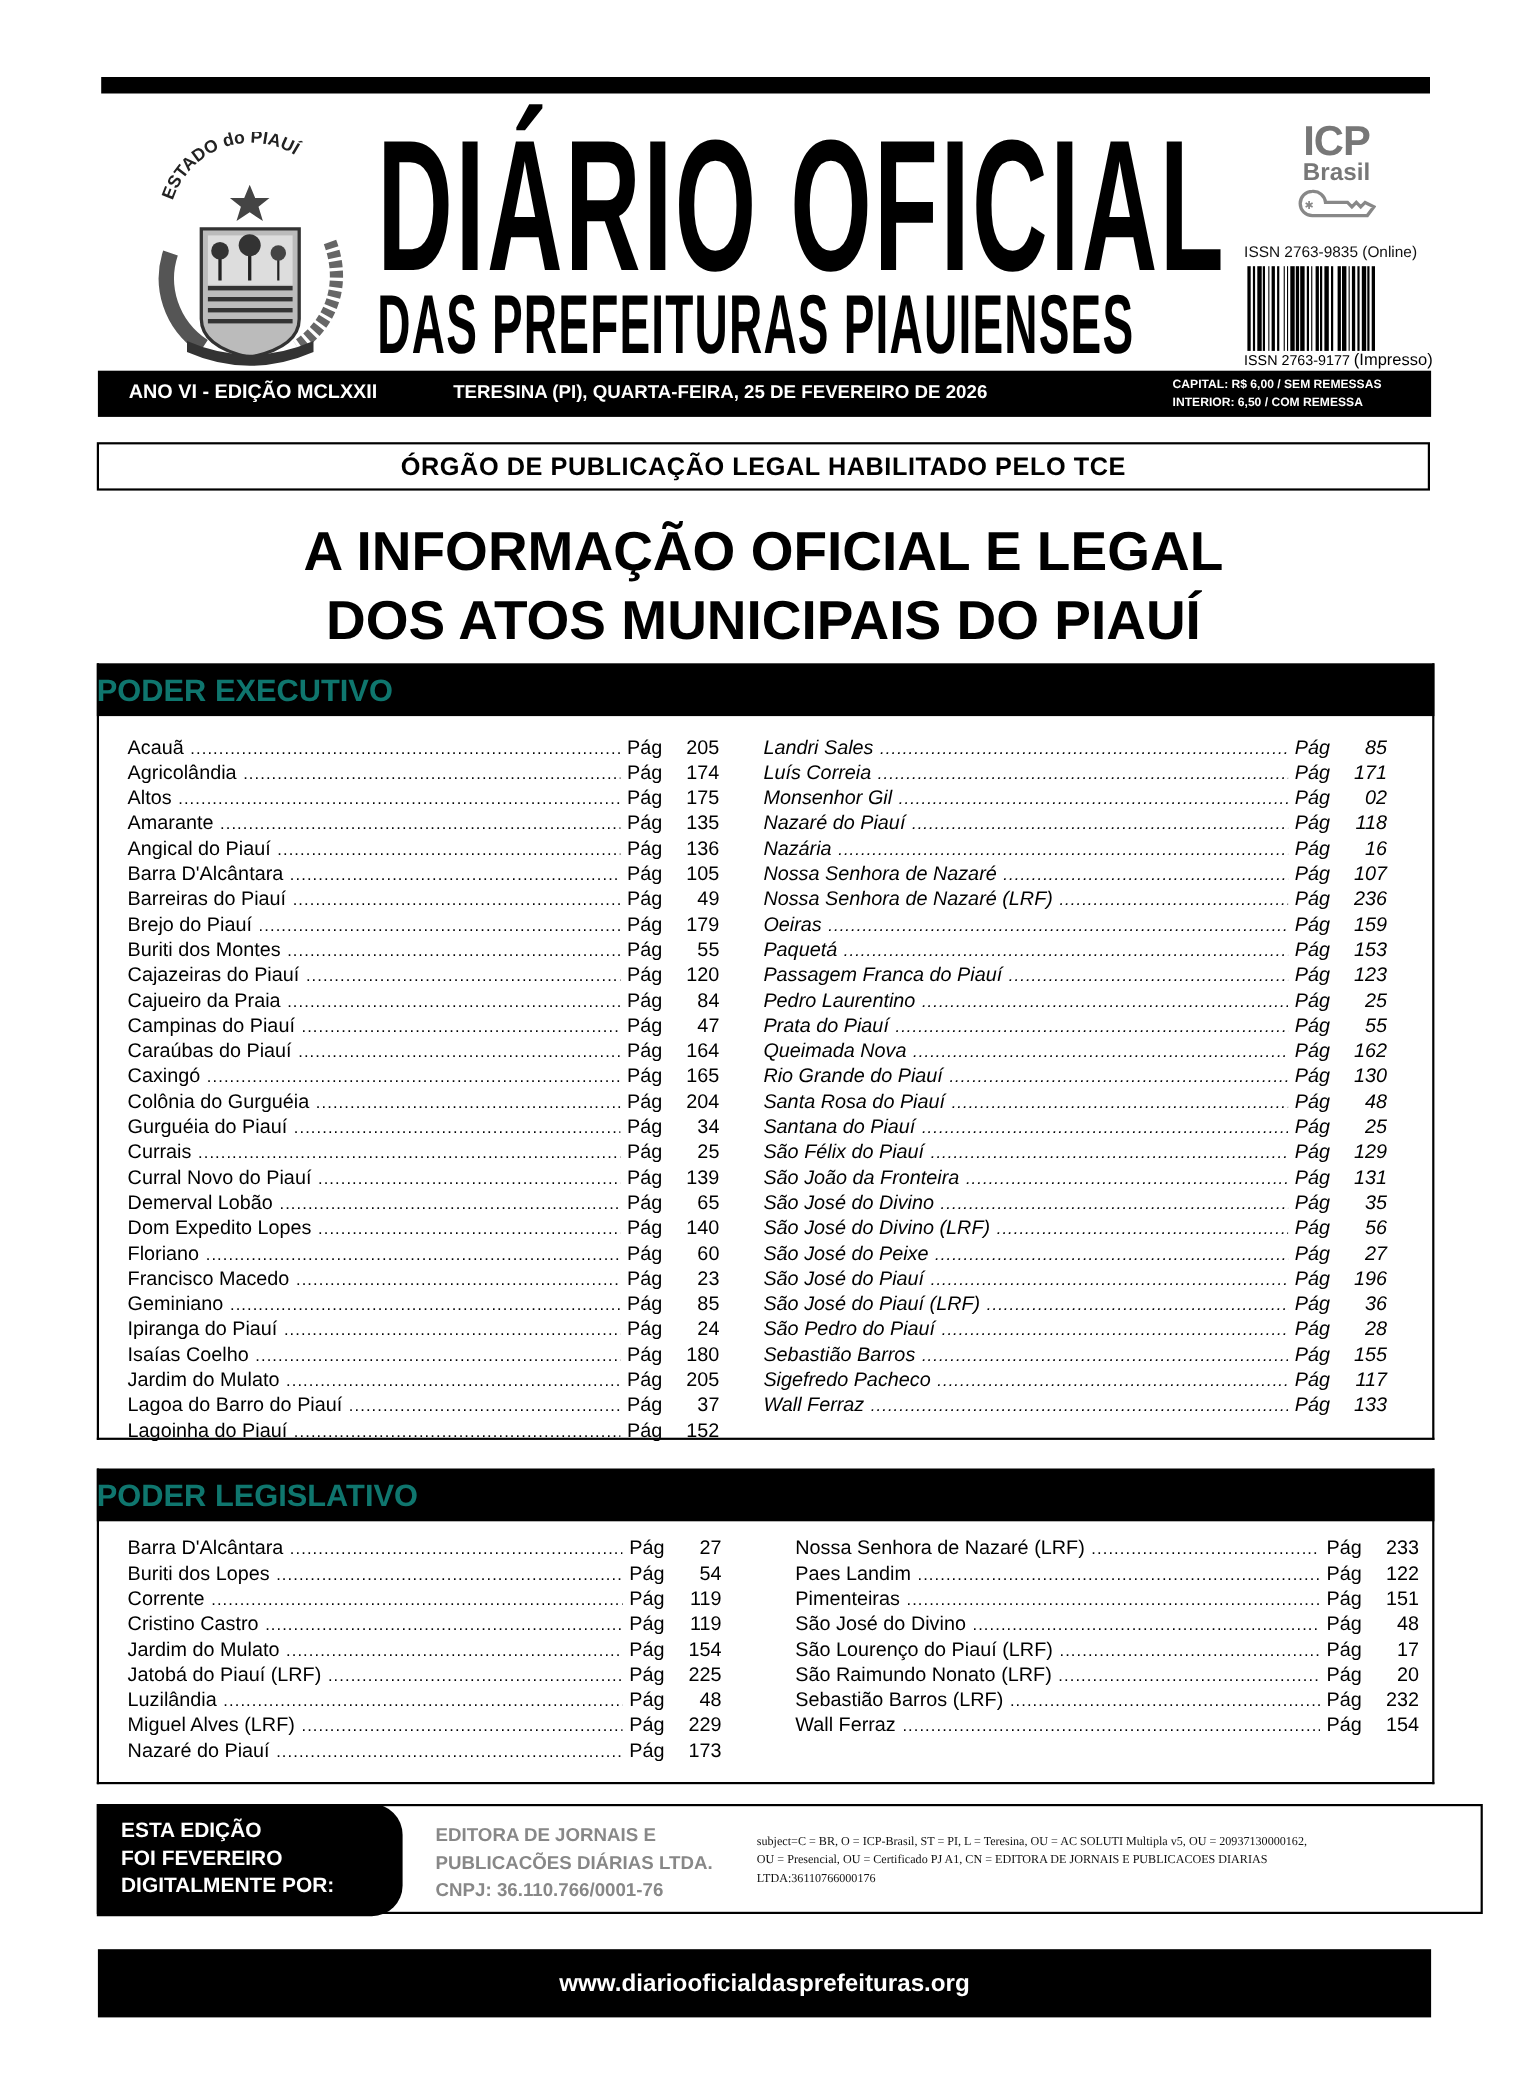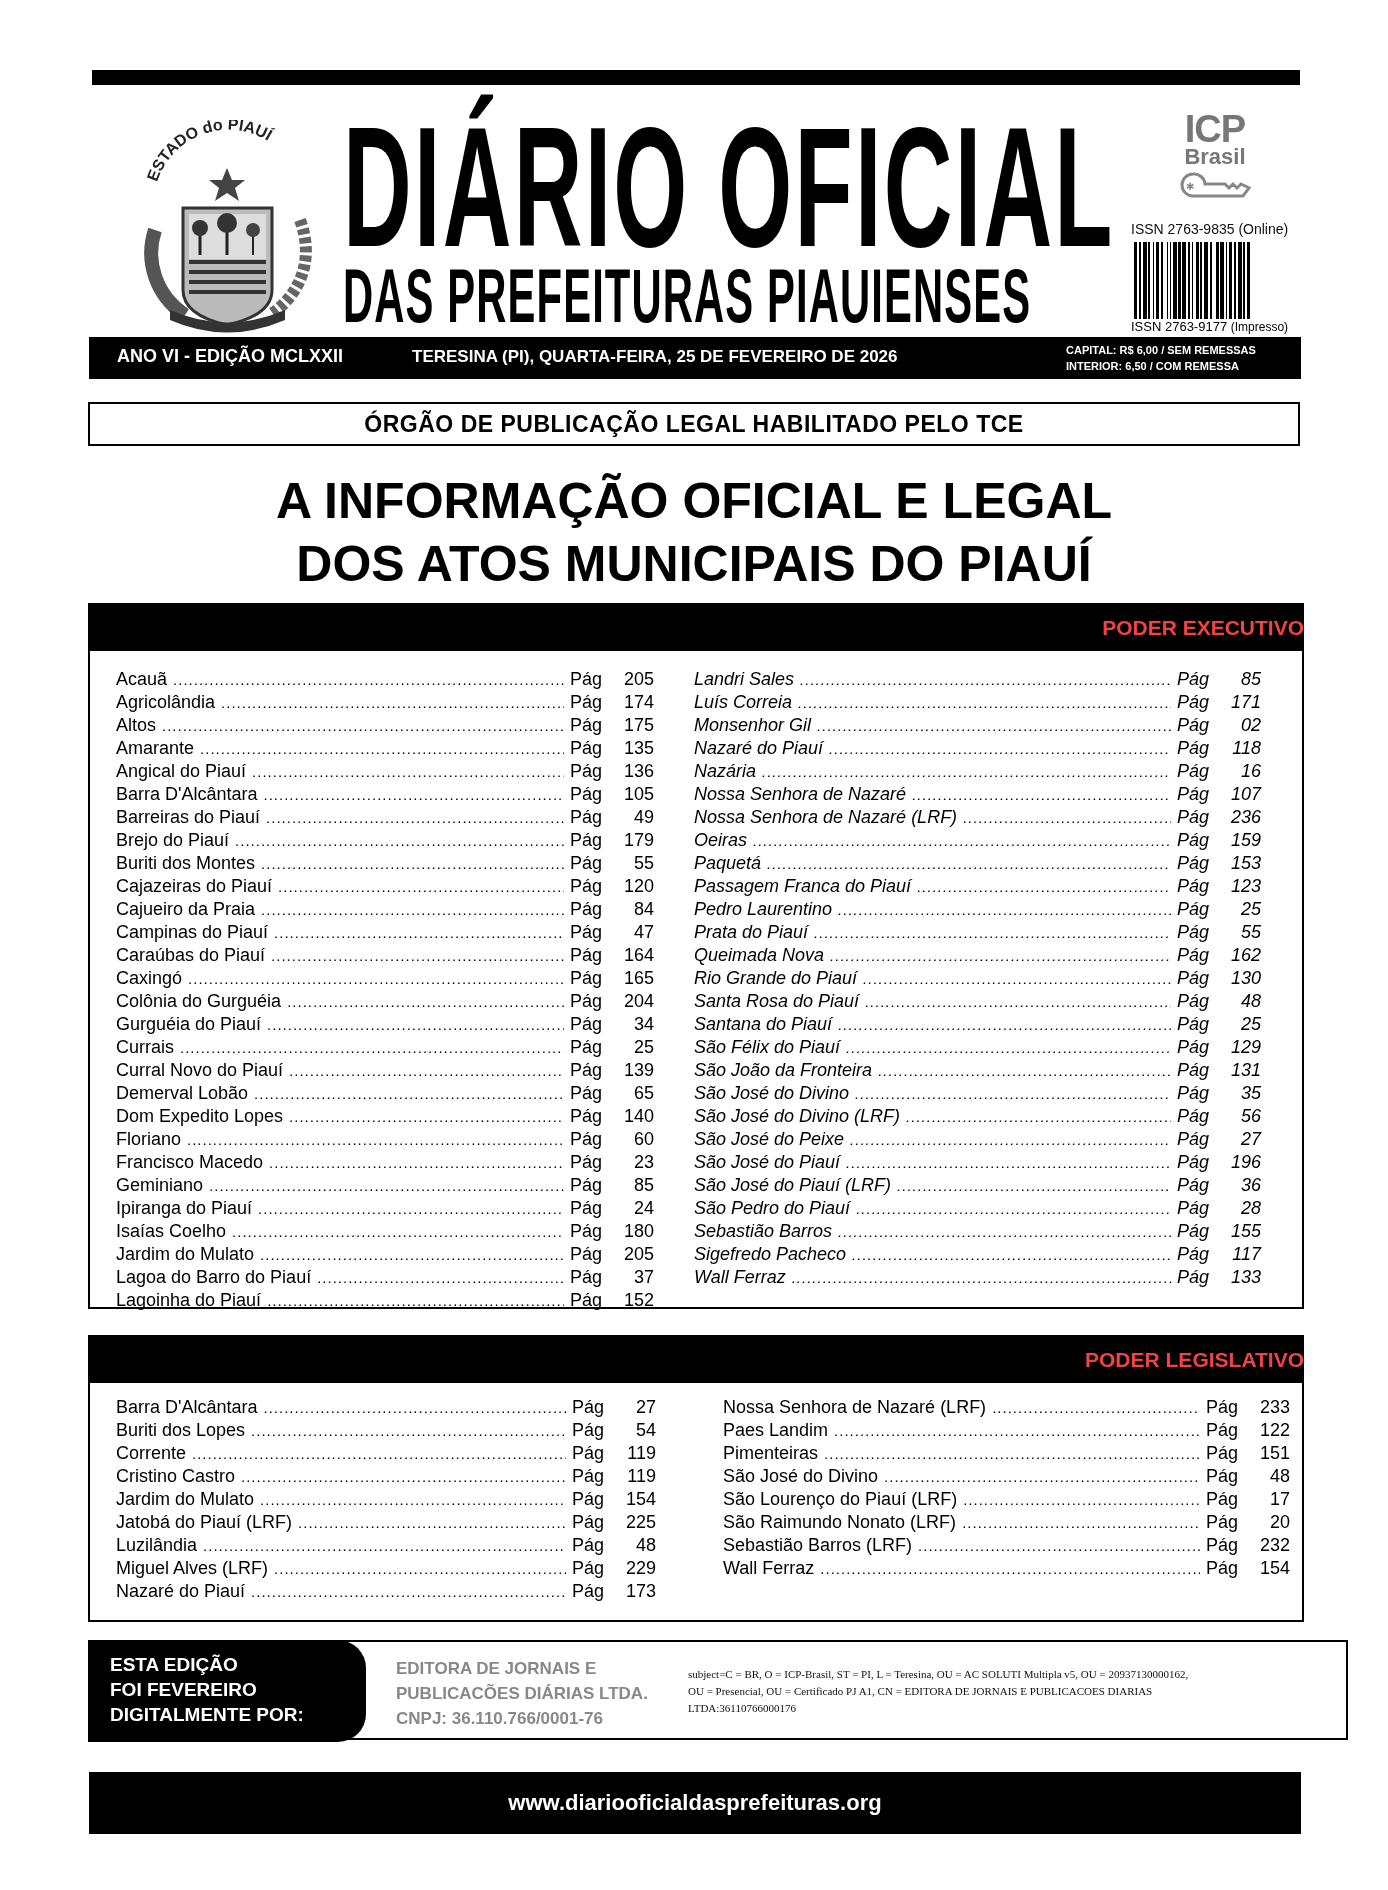--- a/index.html
+++ b/index.html
@@ -10,29 +10,29 @@
   .title1{left:343px;top:92px;width:730px;height:190px;font-family:"Liberation Sans",sans-serif;font-weight:700;font-size:170px;line-height:190px;letter-spacing:4px;transform:scaleX(0.56);transform-origin:left top;white-space:nowrap;}
   .title2{left:343px;top:258px;width:740px;height:70px;font-family:"Liberation Sans",sans-serif;font-weight:700;font-size:76px;line-height:76px;transform:scaleX(0.55);transform-origin:left top;white-space:nowrap;letter-spacing:2px;}
   .icp{left:1170px;top:112px;width:90px;height:95px;color:#777;text-align:center;}
   .icp .a{font-weight:900;font-size:38px;line-height:34px;letter-spacing:-1px;}
   .icp .b{font-weight:900;font-size:22px;line-height:22px;}
   .icp svg{display:block;margin:2px auto 0;}
   .issn1{left:1131px;top:221px;font-size:14px;color:#111;white-space:nowrap;}
   .barcode{left:1134px;top:242px;width:150px;height:77px;display:flex;align-items:stretch;}
   .barcode span{display:block;height:100%;background:#000;}
   .issn2{left:1131px;top:319px;font-size:13px;white-space:nowrap;}
-  .issn2 small{font-size:12px;}
+  .issn2 small{font-size:15px;}
   .infobar{left:89px;top:337px;width:1212px;height:42px;background:#000;color:#fff;}
   .infobar .ed{position:absolute;left:28px;top:9px;font-weight:700;font-size:18px;}
   .infobar .dt{position:absolute;left:323px;top:10px;font-weight:700;font-size:17px;}
   .infobar .pr{position:absolute;left:977px;top:5px;font-weight:700;font-size:11px;line-height:16px;}
   .orgao{left:88px;top:402px;width:1208px;height:40px;border:2px solid #000;text-align:center;font-weight:700;font-size:23px;line-height:40px;letter-spacing:0.5px;}
   .headline{left:130px;top:470px;width:1128px;text-align:center;font-weight:900;font-size:50px;line-height:63px;}
   .section{position:absolute;left:88px;width:1212px;border:2px solid #000;border-top:none;}
-  .section .hdr{height:48px;background:#000;color:#ef4444;text-align:right;font-weight:700;font-size:21px;line-height:50px;margin-left:-2px;margin-right:-2px;}
+  .section .hdr{height:48px;background:#000;color:#0f766e;text-align:left;font-weight:700;font-size:28px;line-height:50px;margin-left:-2px;margin-right:-2px;}
   .cols{position:relative;}
   .col{position:absolute;top:0;margin-left:16px;}
   .row{display:flex;align-items:baseline;height:23px;font-size:18px;line-height:23px;white-space:nowrap;}
   .row .nm{white-space:nowrap;}
   .row .dots{flex:1;overflow:hidden;white-space:nowrap;margin:0 6px 0 6px;letter-spacing:1px;font-size:15px;}
   .row .dots::before{content:"....................................................................................................................................................................................";}
   .row .pg{width:44px;}
   .row .num{width:40px;text-align:right;}
   .sig{left:88px;top:1640px;width:1208px;height:96px;border:2px solid #000;padding-left:48px;}
   .sig .blk{position:absolute;left:-2px;top:-2px;width:278px;height:102px;background:#000;border-radius:0 28px 28px 0;color:#fff;font-weight:700;font-size:19px;line-height:25px;padding:12px 0 0 22px;box-sizing:border-box;}

